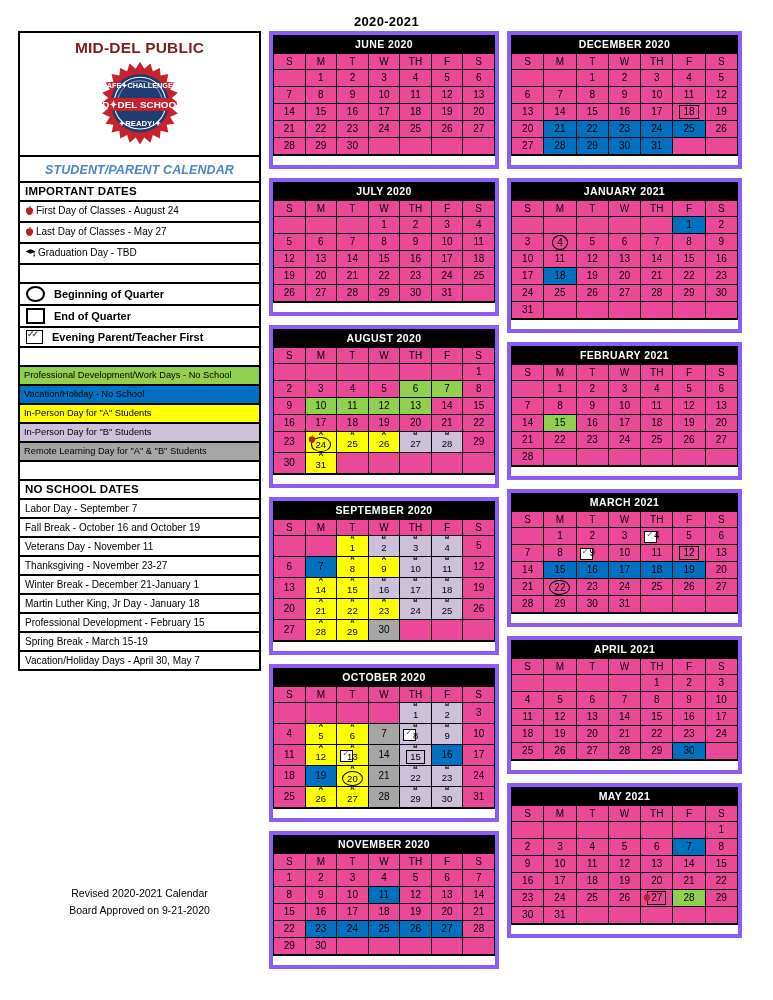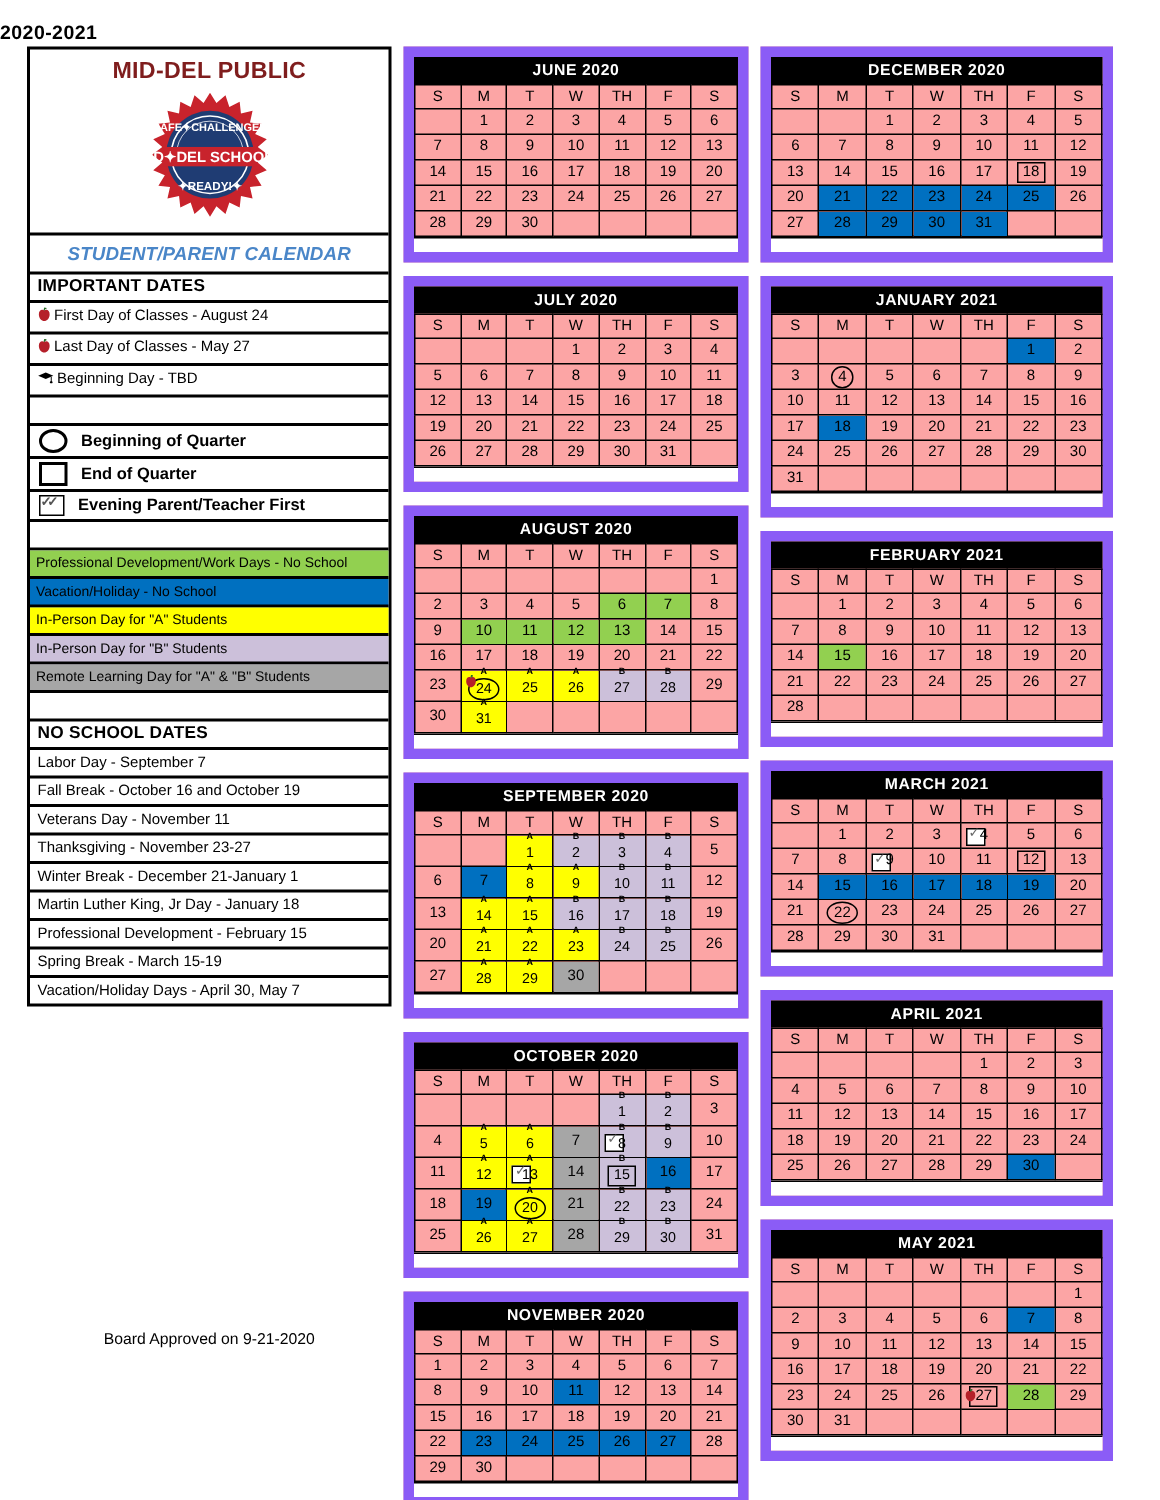--- a/index.html
+++ b/index.html
@@ -5,21 +5,21 @@
   html,body{margin:0;padding:0;}
   body{
     width:773px;height:1000px;background:#ffffff;
     font-family:"Liberation Sans", sans-serif;
     color:#000;overflow:hidden;
   }
   .page{position:relative;width:773px;height:1000px;}
 
   
   .doc-title{
-    position:absolute;left:0;top:14px;width:773px;
+    position:absolute;left:0;top:14px;width:773px;text-align:center;
     font-size:13px;font-weight:bold;letter-spacing:.3px;
   }
 
   
   .cols{position:absolute;left:18px;top:31px;width:740px;display:flex;gap:8px;}
   .col-left{width:243px;}
   .col-mid{width:230px;}
   .col-right{width:235px;}
 
   
@@ -56,21 +56,21 @@
     content:"✓✓";position:absolute;left:0px;top:-3px;font-size:9px;color:#555;
     letter-spacing:-3px;
   }
 
   .bottomnote{
     position:absolute;left:18px;top:885px;width:243px;text-align:center;
     font-size:10.5px;line-height:17px;
   }
 
   
-  .month{border:7px solid #8b5cf6;margin-bottom:9px;background:#fca5a5;}
+  .month{border:4px solid #8b5cf6;margin-bottom:9px;background:#ec4899;}
   .month-title{
     background:#000;color:#fff;text-align:center;font-size:10.5px;font-weight:bold;
     padding:3px 0 3px;letter-spacing:.4px;
   }
   table.cal{border-collapse:collapse;width:100%;table-layout:fixed;}
   table.cal th,table.cal td{
     border:1px solid #000;height:16px;text-align:center;vertical-align:middle;
     font-size:10px;padding:0;position:relative;
   }
   table.cal th{font-weight:normal;font-size:10px;height:15px;}
@@ -162,21 +162,21 @@
           </span><span>Last Day of Classes - May 27</span>
         </div>
 
         <div class="rowline">
           <span class="ico">
             <svg width="11" height="10" viewBox="0 0 12 10">
                 <path d="M6 1 L11.5 3.4 L6 5.8 L0.5 3.4 Z" fill="#000"></path>
                 <path d="M10 4.2 L10 7.6" stroke="#000" stroke-width="0.7"></path>
                 <circle cx="10" cy="8" r="0.9" fill="#000"></circle>
               </svg>
-          </span><span>Beginning Day -  TBD</span>
+          </span><span>Graduation Day -  TBD</span>
         </div>
 
         <div class="rowline blank"></div>
 
         <div class="rowline keyrow">
           <span class="mark-circle"></span>
           <span>Beginning of Quarter</span>
         </div>
         <div class="rowline keyrow">
           <span class="mark-square"></span>
@@ -1016,15 +1016,16 @@
                 <td></td>
               </tr>
             </tbody>
           </table>
           <div class="month-foot"></div>
         </div>
       </div>
   </div>
 
   <div class="bottomnote">
+    <div>Revised 2020-2021 Calendar</div>
     <div>Board Approved on 9-21-2020</div>
   </div>
 </div>
 
 </body></html>

